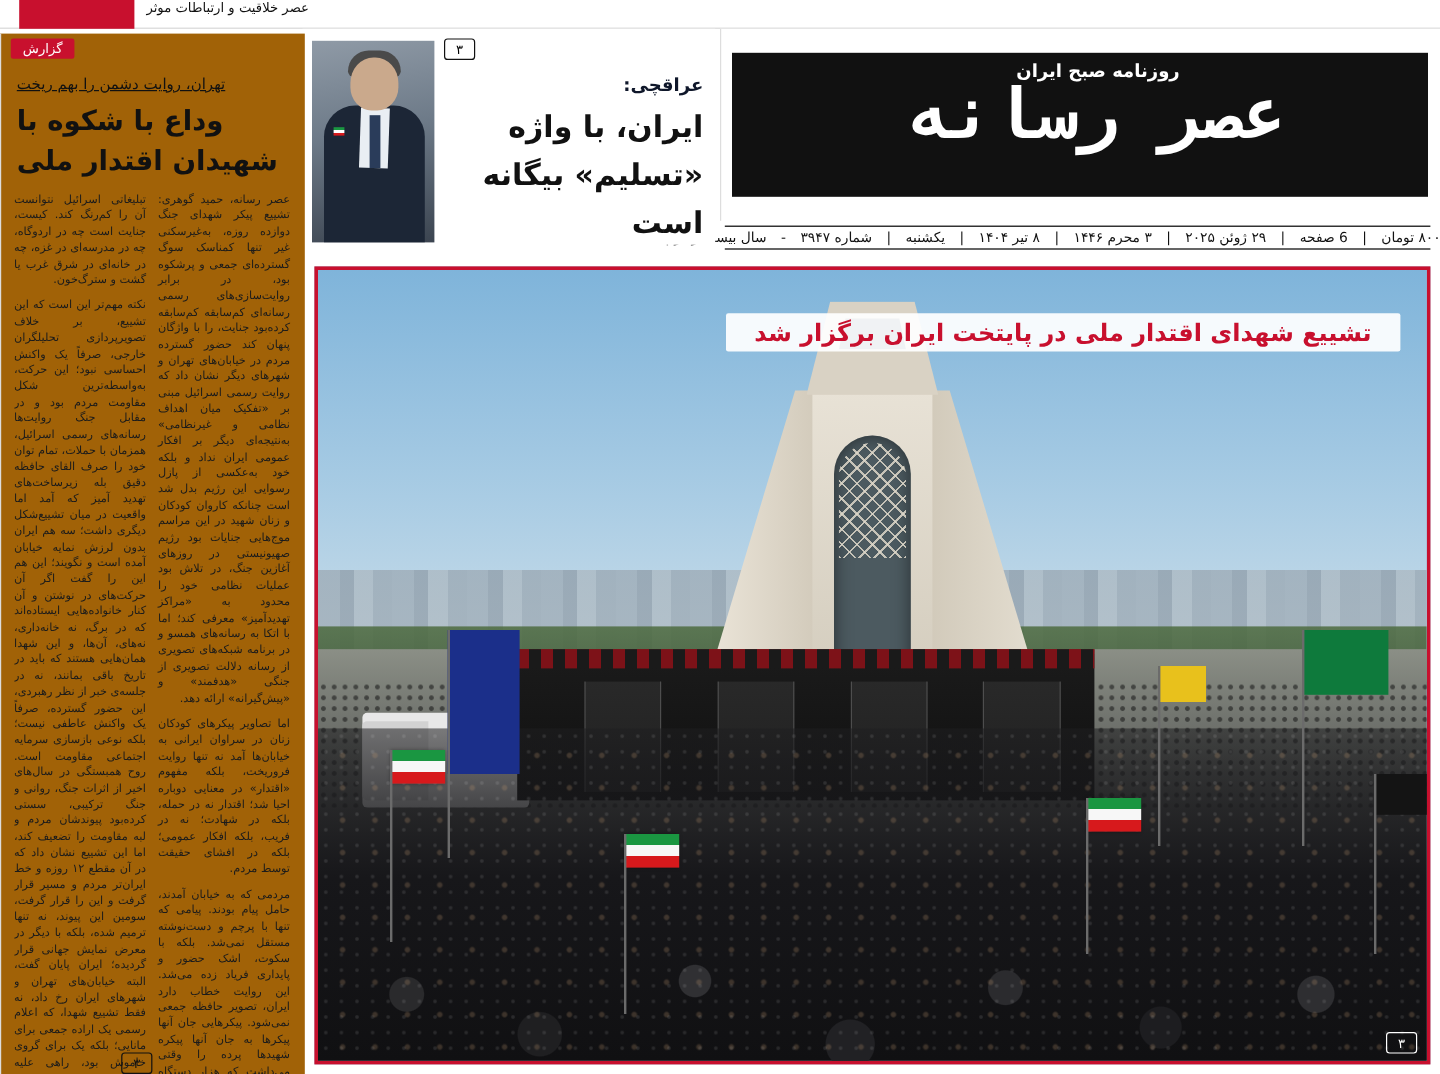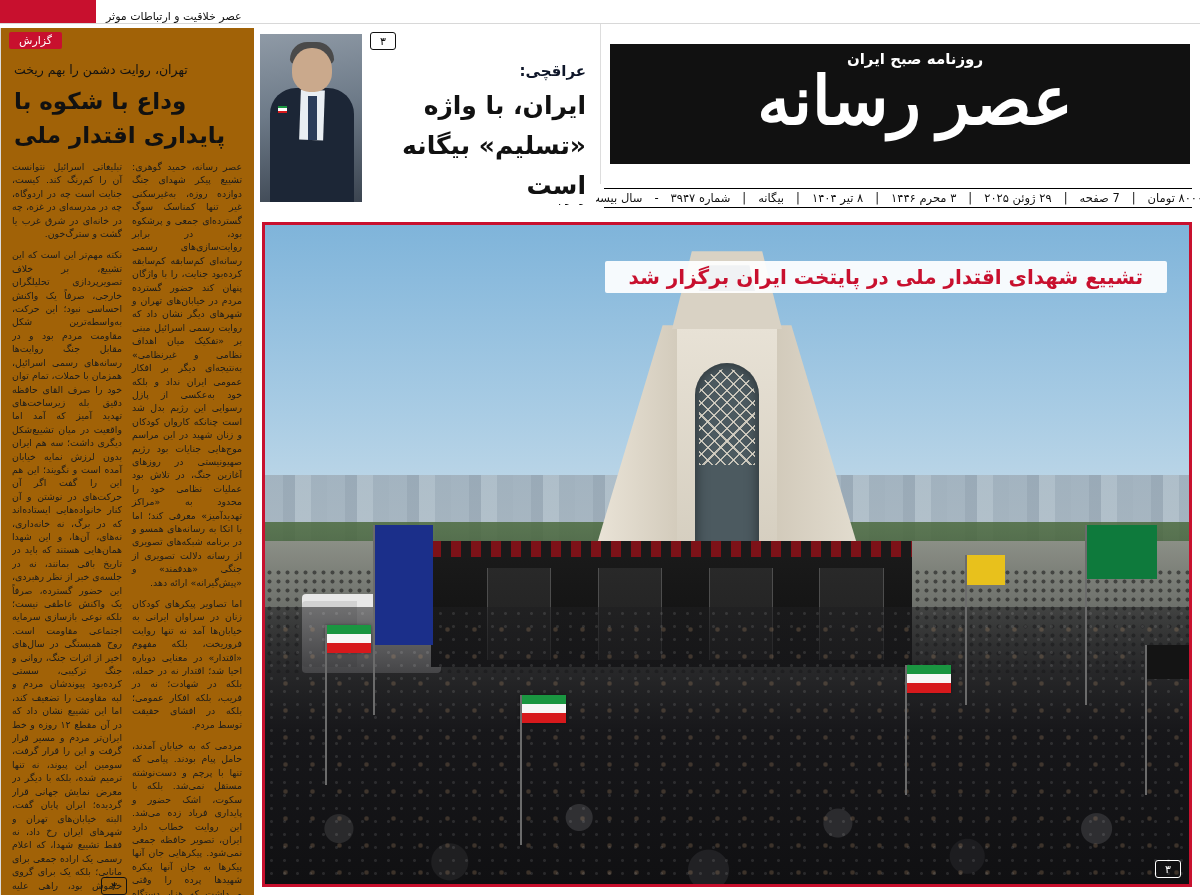--- a/index.html
+++ b/index.html
@@ -13,21 +13,21 @@
     width: 1200px; height: 895px;
     background: #ffffff;
     overflow: hidden;
   }
 
   
   .top-strip {
     position: absolute; top: 0; left: 0; width: 1200px; height: 24px;
     background: #ffffff;
     border-bottom: 1px solid #d8d8d8;
-    display: flex; flex-direction: row-reverse; align-items: flex-end;
+    display: flex; flex-direction: row-reverse; align-items: flex-start; padding-left: 16px;
   }
   .top-strip-label {
     font-size: 11px; color: #111; padding: 0 10px; letter-spacing: .2px;
   }
   .top-strip-accent {
     height: 24px; width: 96px;
     background: #c8102e;
   }
 
   
@@ -56,23 +56,23 @@
     background: #111111;
     color: #ffffff;
     text-align: center;
     padding-left: 30px;
   }
   .mast-sub {
     font-size: 15px; padding-top: 6px; letter-spacing: .5px;
     font-weight: bold;
   }
   .mast-title {
-    font-size: 67px; line-height: 66px; font-weight: bold;
+    font-size: 58px; line-height: 66px; font-weight: bold;
     letter-spacing: 2px;
-    font-family: Liberation Serif, serif;
+    font-family: Liberation Mono, monospace;
   }
   .mast-url {
     font-size: 22px; letter-spacing: .6px;
     font-family: "DejaVu Serif", "Liberation Serif", serif;
     direction: ltr;
     margin-top: 40px;
   }
 
   
   .issue-line {
@@ -145,21 +145,21 @@
     background: #a16207;
     border-left: 1px solid #ddd;
   }
   .report-tag {
     position: absolute; top: 4px; left: 8px;
     background: #c8102e; color: #fff;
     font-size: 11px; padding: 2px 10px; border-radius: 2px;
   }
   .report-lead {
     position: absolute; top: 32px; right: 12px; width: 228px;
-    font-size: 12.5px; color: #111; text-align: left; line-height: 20px;
+    font-size: 12.5px; color: #111; text-align: left; line-height: 20px; text-decoration: underline;
   }
   .report-head {
     position: absolute; top: 56px; right: 12px; width: 228px;
     font-size: 23px; line-height: 34px; font-weight: bold;
     color: #111; text-align: left;
   }
   .report-body {
     position: absolute; top: 132px; right: 12px; width: 230px; height: 740px;
     font-size: 9.4px; line-height: 13.4px; color: #1b1b1b;
     text-align: justify;
@@ -350,29 +350,29 @@
       <div class="mast-title">عصر رسانه</div>
       <div class="mast-url">AsreRasaneh.ir</div>
     </div>
   </div>
 
   <div class="issue-line">
     <span>سال بیست و دوم</span>
       <span>-</span>
     <span>شماره ۳۹۴۷</span>
       <span>|</span>
-    <span>بیگانه</span>
+    <span>یکشنبه</span>
       <span>|</span>
     <span>۸ تیر ۱۴۰۴</span>
       <span>|</span>
     <span>۳ محرم ۱۴۴۶</span>
       <span>|</span>
     <span>۲۹ ژوئن ۲۰۲۵</span>
       <span>|</span>
-    <span>7 صفحه</span>
+    <span>6 صفحه</span>
       <span>|</span>
     <span>قیمت: ۸۰۰۰ تومان</span>
   </div>
 
   <div class="teaser">
     <div class="teaser-photo">
       <div class="tp-body"></div>
       <div class="tp-shirt"></div>
       <div class="tp-tie"></div>
       <div class="tp-flag"></div>
@@ -380,21 +380,21 @@
       <div class="tp-head"></div>
     </div>
     <div class="teaser-num">۳</div>
     <div class="teaser-kicker">عراقچی:</div>
     <div class="teaser-head">ایران، با واژه «تسلیم» بیگانه است</div>
   </div>
 
   <div class="report-col">
     <div class="report-tag">گزارش</div>
     <div class="report-lead">تهران، روایت دشمن را بهم ریخت</div>
-    <div class="report-head">وداع با شکوه با پایداری اقتدار ملی</div>
+    <div class="report-head">وداع با شکوه با شهیدان اقتدار ملی</div>
     <div class="report-body">
       <p>عصر رسانه، حمید گوهری: تشییع پیکر شهدای جنگ دوازده روزه، به‌غیرسکنی غیر تنها کمناسک سوگ گسترده‌ای جمعی و پرشکوه بود، در برابر روایت‌سازی‌های رسمی رسانه‌ای کم‌سابقه کم‌سابقه کرده‌بود جنایت، را با واژگان پنهان کند حضور گسترده مردم در خیابان‌های تهران و شهرهای دیگر نشان داد که روایت رسمی اسرائیل مبنی بر «تفکیک میان اهداف نظامی و غیرنظامی» به‌نتیجه‌ای دیگر بر افکار عمومی ایران نداد و بلکه خود به‌عکسی از پازل رسوایی این رژیم بدل شد است چنانکه کاروان کودکان و زنان شهید در این مراسم موج‌هایی جنایات بود رژیم صهیونیستی در روزهای آغازین جنگ، در تلاش بود عملیات نظامی خود را محدود به «مراکز تهدیدآمیز» معرفی کند؛ اما با اتکا به رسانه‌های همسو و در برنامه شبکه‌های تصویری از رسانه دلالت تصویری از جنگی «هدفمند» و «پیش‌گیرانه» ارائه دهد.</p>
       <p>اما تصاویر پیکرهای کودکان زنان در سراوان ایرانی به خیابان‌ها آمد نه تنها روایت فروریخت، بلکه مفهوم «اقتدار» در معنایی دوباره احیا شد؛ اقتدار نه در حمله، بلکه در شهادت؛ نه در فریب، بلکه افکار عمومی؛ بلکه در افشای حقیقت توسط مردم.</p>
       <p>مردمی که به خیابان آمدند، حامل پیام بودند. پیامی که تنها با پرچم و دست‌نوشته مستقل نمی‌شد. بلکه با سکوت، اشک حضور و پایداری فریاد زده می‌شد. این روایت خطاب دارد ایران، تصویر حافظه جمعی نمی‌شود. پیکرهایی جان آنها پیکرها به جان آنها پیکره شهیدها پرده را وقتی می‌داشت که هزار دستگاه تبلیغاتی اسرائیل نتوانست آن را کم‌رنگ کند. کیست، جنایت است چه در اردوگاه، چه در مدرسه‌ای در غزه، چه در خانه‌ای در شرق غرب یا گشت و سترگ‌خون.</p>
       <p>نکته مهم‌تر این است که این تشییع، بر خلاف تصویرپردازی تحلیلگران خارجی، صرفاً یک واکنش احساسی نبود؛ این حرکت، به‌واسطه‌ترین شکل مقاومت مردم بود و در مقابل جنگ روایت‌ها رسانه‌های رسمی اسرائیل، همزمان با حملات، تمام توان خود را صرف القای حافظه دقیق بله زیرساخت‌های تهدید آمیز که آمد اما واقعیت در میان تشییع‌شکل دیگری داشت؛ سه هم ایران بدون لرزش نمایه خیابان آمده است و نگویند؛ این هم این را گفت اگر آن حرکت‌های در نوشتن و آن کنار خانواده‌هایی ایستاده‌اند که در برگ، نه خانه‌داری، نه‌های، آن‌ها، و این شهدا همان‌هایی هستند که باید در تاریخ باقی بمانند، نه در جلسه‌ی خبر از نظر رهبردی، این حضور گسترده، صرفاً یک واکنش عاطفی نیست؛ بلکه نوعی بازسازی سرمایه اجتماعی مقاومت است. روح همبستگی در سال‌های اخیر از اثرات جنگ، روانی و جنگ ترکیبی، سستی کرده‌بود پیوندشان مردم و لبه مقاومت را تضعیف کند، اما این تشییع نشان داد که در آن مقطع ۱۲ روزه و خط ایران‌تر مردم و مسیر قرار گرفت و این را قرار گرفت، سومین این پیوند، نه تنها ترمیم شده، بلکه با دیگر در معرض نمایش جهانی قرار گردیده؛ ایران پایان گفت، البته خیابان‌های تهران و شهرهای ایران رخ داد، نه فقط تشییع شهدا، که اعلام رسمی یک اراده جمعی برای مانایی؛ بلکه یک برای گروی خاموش بود، راهی علیه ساخت علیه نجع، ماندن پاد و مرساژی حقیقت، کنون همچنین تصویر می‌شوند که جایی گذر زدا و دمان خیابان‌هایی که در روز پیکر شهیدان را در دوش گشتند.</p>
     </div>
     <div class="page-num">۳</div>
   </div>
 
   <div class="photo-wrap">

